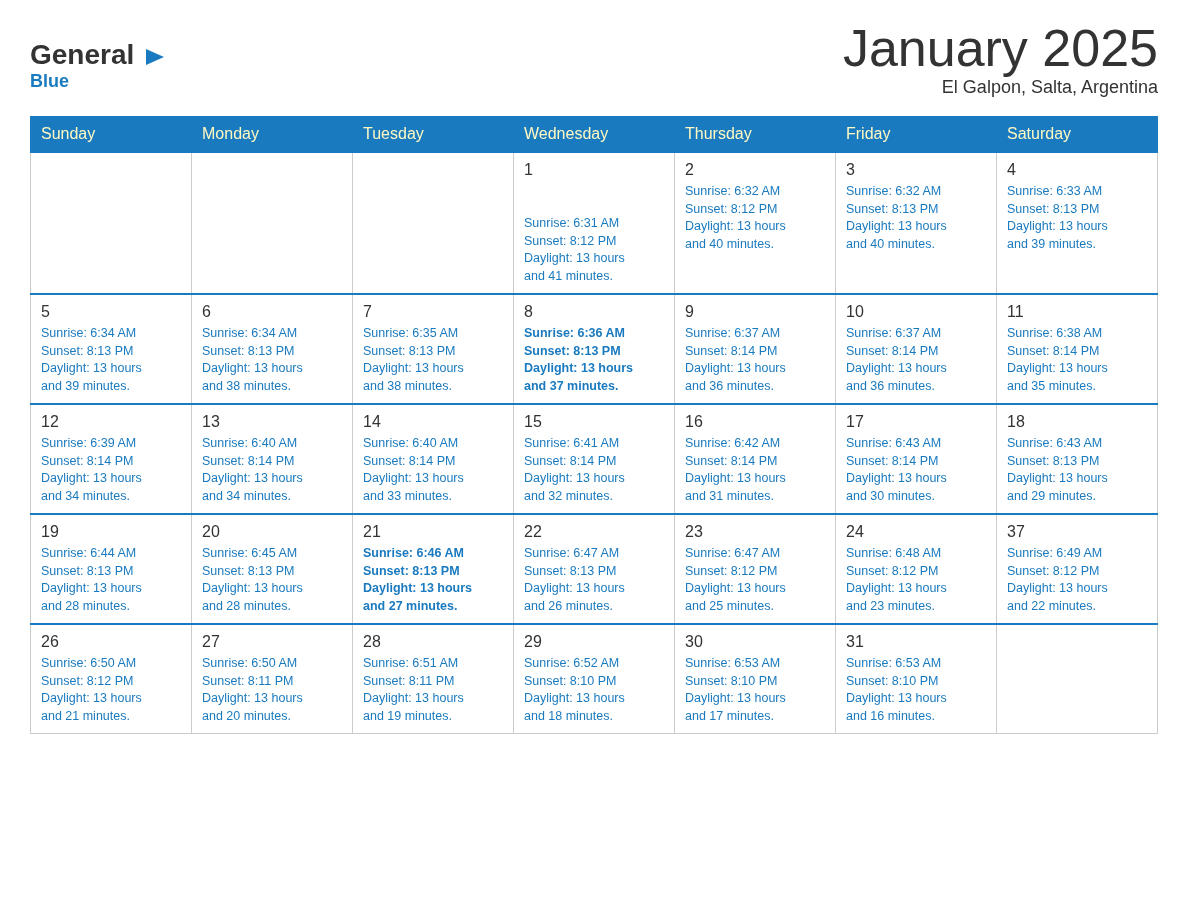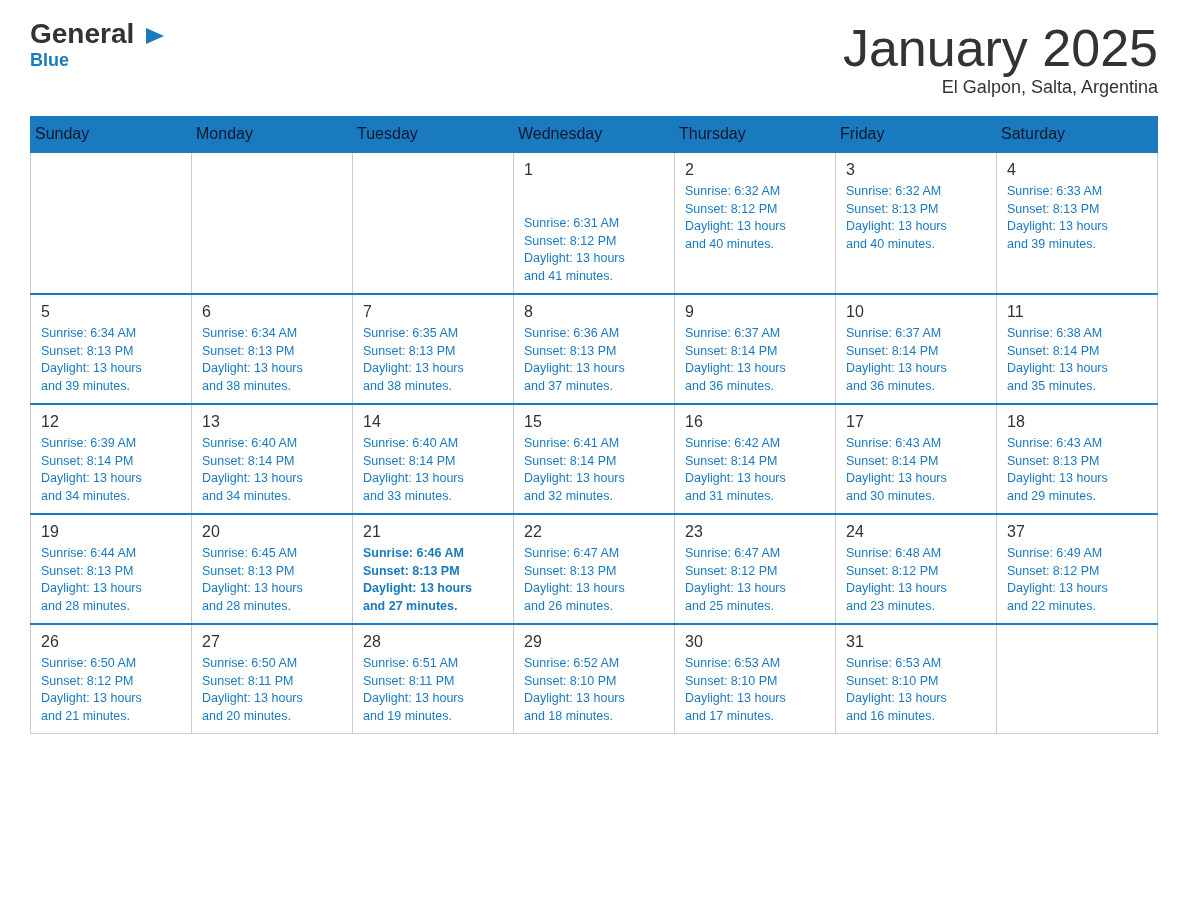--- a/index.html
+++ b/index.html
@@ -13,20 +13,21 @@
     .header {
       display: flex;
       justify-content: space-between;
       align-items: flex-start;
       margin-bottom: 18px;
     }
     .logo {
       display: flex;
       flex-direction: column;
       align-items: flex-start;
+      margin-top: 21px;
     }
     .logo-text {
       font-size: 28px;
       font-weight: bold;
       color: #333;
       line-height: 1;
     }
     .logo-sub {
       font-size: 18px;
       color: #1a7abf;
@@ -46,24 +47,24 @@
       font-size: 18px;
       font-weight: normal;
       color: #333;
     }
     .calendar {
       width: 100%;
       border-collapse: collapse;
     }
     .calendar thead tr th {
       background: #1a7abf;
-      color: #0f172a;
+      color: #fef9c3;
       font-size: 16px;
       font-weight: normal;
-      padding: 8px 4px;
+      padding: 8px 10px;
       text-align: left;
       border: 1px solid #1a7abf;
     }
     .calendar tbody tr td {
       vertical-align: top;
       border: 1px solid #ccc;
       padding: 8px 10px;
       width: 14.28%;
       min-height: 90px;
     }
@@ -171,21 +172,21 @@
         </td>
         <td>
           <span class="day-num">7</span>
           <div class="day-info" style="white-space: pre-line;">Sunrise: 6:35 AM
 Sunset: 8:13 PM
 Daylight: 13 hours
 and 38 minutes.</div>
         </td>
         <td>
           <span class="day-num">8</span>
-          <div class="day-info" style="white-space: pre-line;">Sunrise: 6:36 AM
+          <div class="day-info" style="white-space: pre-line; font-weight: bold;">Sunrise: 6:36 AM
 Sunset: 8:13 PM
 Daylight: 13 hours
 and 37 minutes.</div>
         </td>
         <td>
           <span class="day-num">9</span>
           <div class="day-info" style="white-space: pre-line;">Sunrise: 6:37 AM
 Sunset: 8:14 PM
 Daylight: 13 hours
 and 36 minutes.</div>

